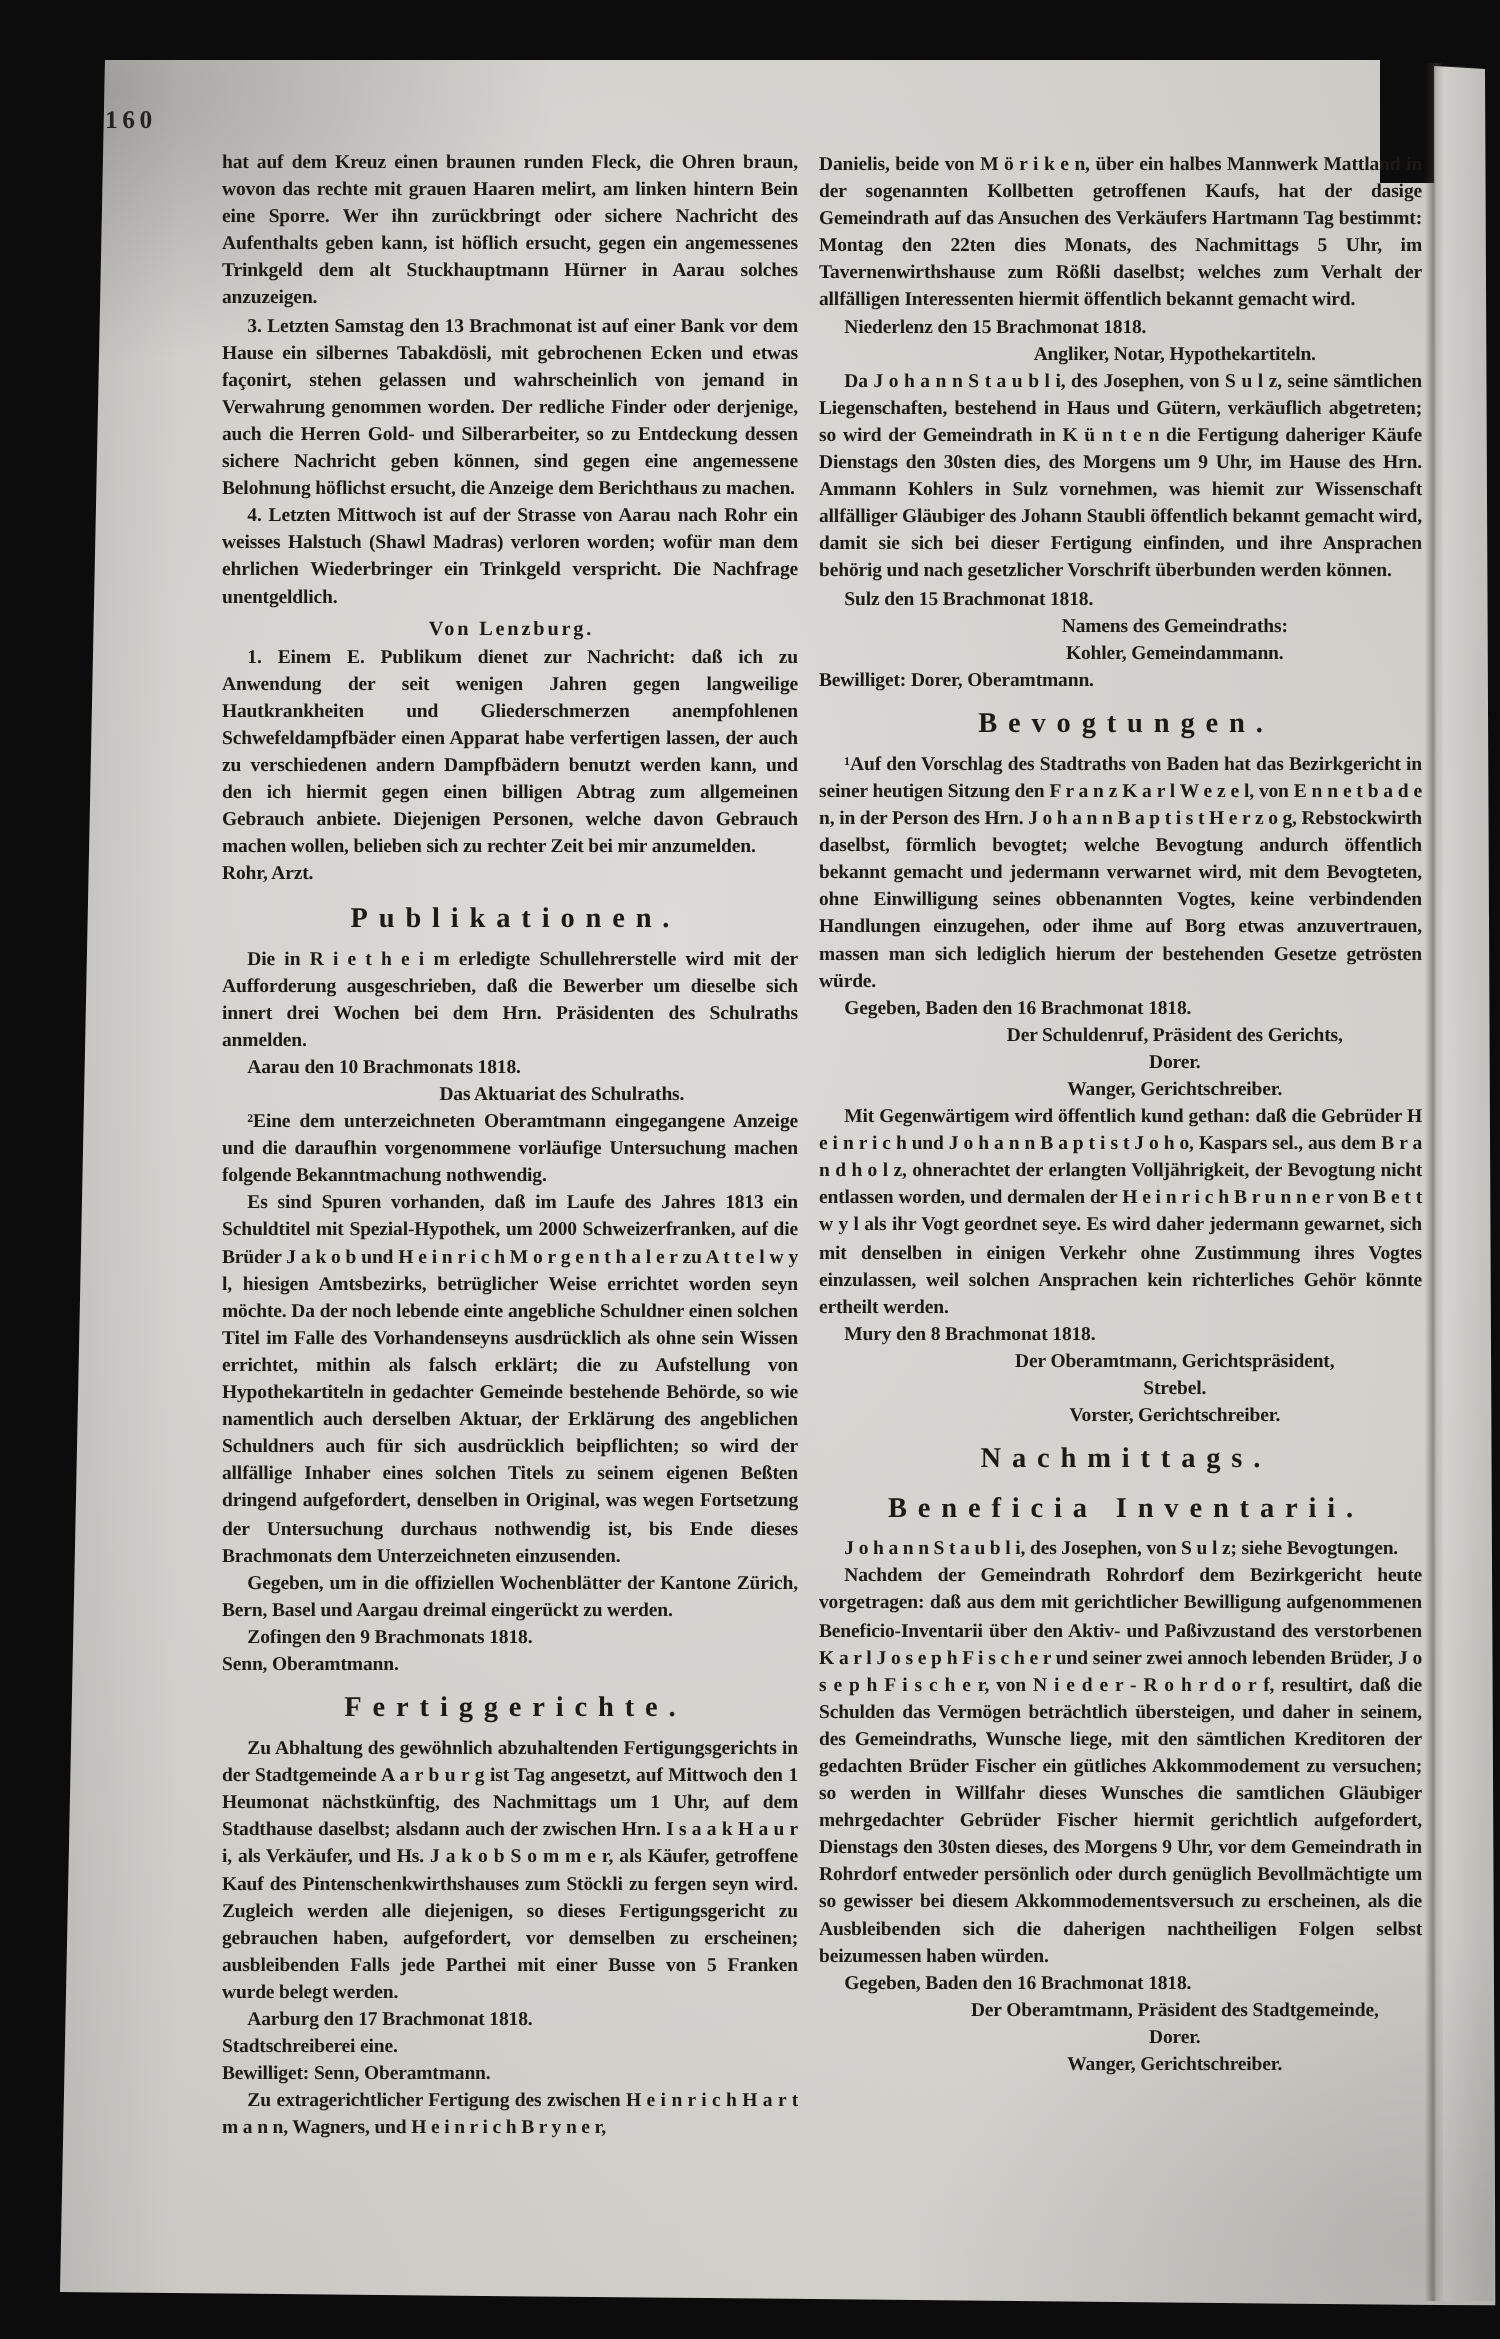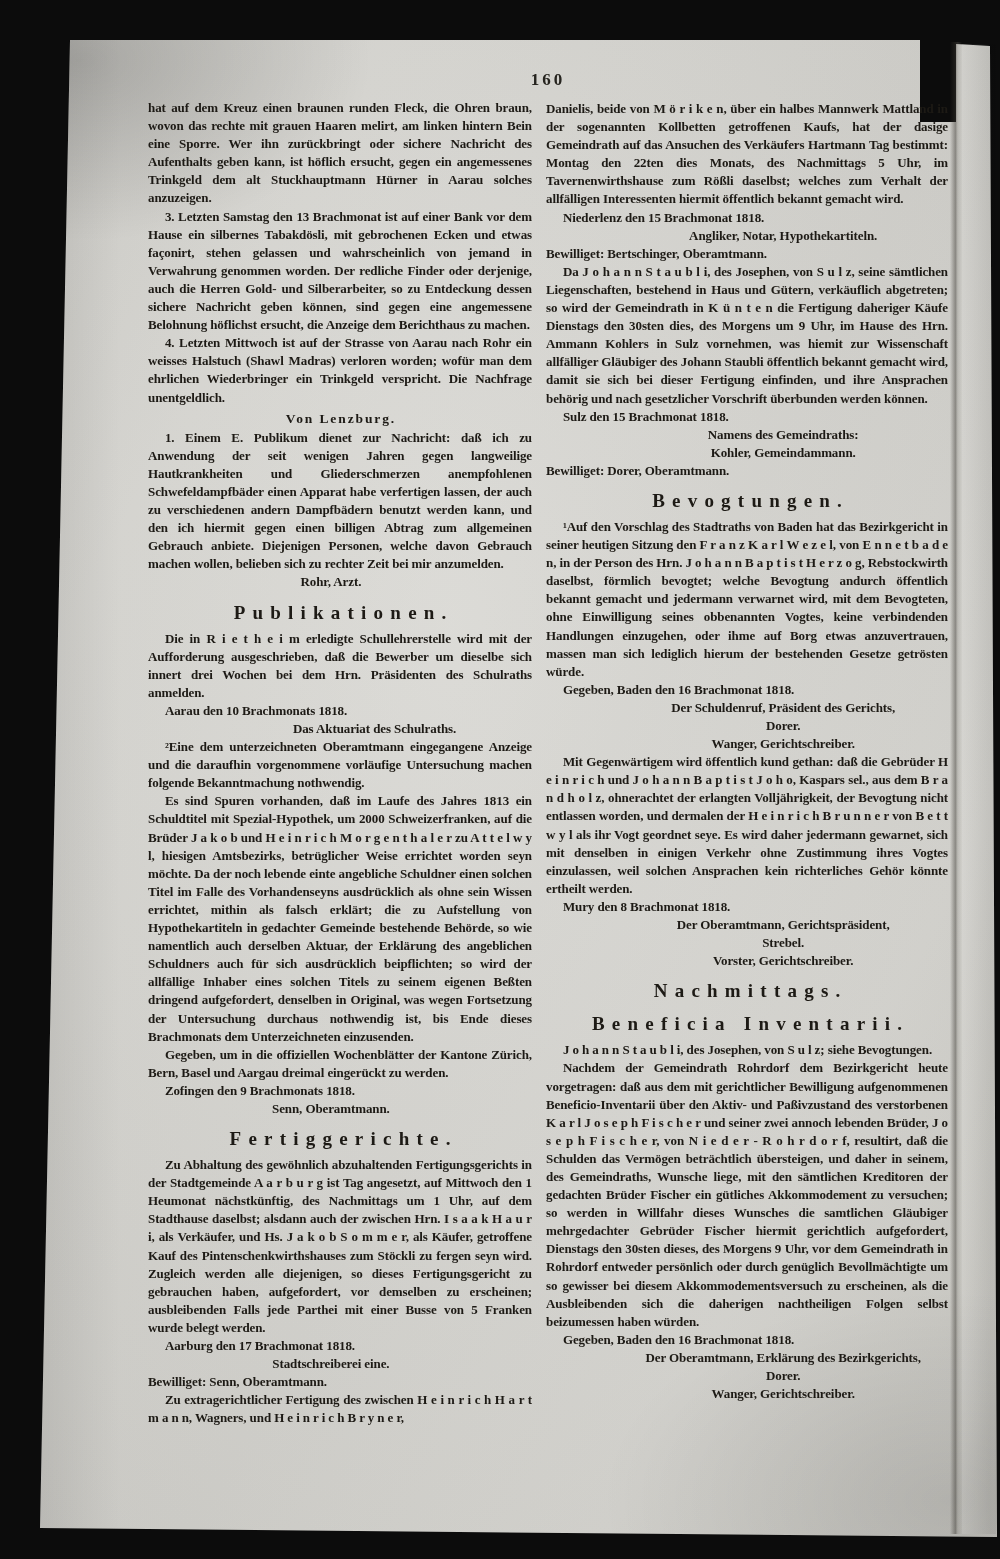--- a/index.html
+++ b/index.html
@@ -35,22 +35,20 @@
     position: absolute; left: 950px; top: 42px; width: 12px; height: 1492px;
     background: linear-gradient(90deg, transparent, rgba(55,52,46,0.45) 45%, rgba(130,128,120,0.25) 65%, transparent);
   }
   .next-page-edge {
     position: absolute; left: 962px; top: 44px; width: 34px; height: 1490px;
     background: linear-gradient(90deg, rgba(255,255,255,0.10), rgba(0,0,0,0.06) 80%);
   }
 
   .page-number {
     position: absolute; left: 70px; top: 70px; width: 888px;
-    padding-left: 34px;
-    text-align: center;
     font-size: 17px; letter-spacing: 3px; font-weight: 600;
     color: #26241f;
   }
 
   .col {
     position: absolute;
     color: #1d1a15;
     font-weight: bold;
     font-size: 13px;
     line-height: 18.1px;
@@ -58,21 +56,21 @@
     letter-spacing: -0.1px;
   }
   .col-left  { left: 148px; top: 99px;  width: 384px; }
   .col-right { left: 546px; top: 100px; width: 402px; }
 
   .blk { margin: 0; }
   .continuation { text-indent: 0; }
   .para { text-indent: 1.3em; }
   .flush { text-align: left; }
   .dateline { text-align: left; text-indent: 1.3em; }
-  .sig-right { text-align: center; padding-right: 1.4em; }
+  .sig-right { text-align: left; padding-right: 1.4em; }
   .sig-center { text-align: center; padding-left: 18%; }
   .heading {
     text-align: center;
     font-size: 19px;
     letter-spacing: 0.38em;
     text-indent: 0.38em;
     margin: 9px 0 5px 0;
     line-height: 24px;
     font-weight: bold;
   }
@@ -115,21 +113,20 @@
       <p class="blk para">Zu Abhaltung des gewöhnlich abzuhaltenden Fertigungsgerichts in der Stadtgemeinde A a r b u r g ist Tag angesetzt, auf Mittwoch den 1 Heumonat nächstkünftig, des Nachmittags um 1 Uhr, auf dem Stadthause daselbst; alsdann auch der zwischen Hrn. I s a a k  H a u r i, als Verkäufer, und Hs. J a k o b  S o m m e r, als Käufer, getroffene Kauf des Pintenschenkwirthshauses zum Stöckli zu fergen seyn wird. Zugleich werden alle diejenigen, so dieses Fertigungsgericht zu gebrauchen haben, aufgefordert, vor demselben zu erscheinen; ausbleibenden Falls jede Parthei mit einer Busse von 5 Franken wurde belegt werden.</p>
       <p class="blk dateline">Aarburg den 17 Brachmonat 1818.</p>
       <p class="blk sig-right">Stadtschreiberei eine.</p>
       <p class="blk flush">Bewilliget: Senn, Oberamtmann.</p>
       <p class="blk para">Zu extragerichtlicher Fertigung des zwischen H e i n r i c h  H a r t m a n n, Wagners, und H e i n r i c h  B r y n e r,</p>
     </div>
   <div class="col col-right">
       <p class="blk continuation">Danielis, beide von M ö r i k e n, über ein halbes Mannwerk Mattland in der sogenannten Kollbetten getroffenen Kaufs, hat der dasige Gemeindrath auf das Ansuchen des Verkäufers Hartmann Tag bestimmt: Montag den 22ten dies Monats, des Nachmittags 5 Uhr, im Tavernenwirthshause zum Rößli daselbst; welches zum Verhalt der allfälligen Interessenten hiermit öffentlich bekannt gemacht wird.</p>
       <p class="blk dateline">Niederlenz den 15 Brachmonat 1818.</p>
       <p class="blk sig-center">Angliker, Notar, Hypothekartiteln.</p>
-      <p class="blk flush">Bewilliget: Bertschinger, Oberamtmann.</p>
       <p class="blk para">Da J o h a n n  S t a u b l i, des Josephen, von S u l z, seine sämtlichen Liegenschaften, bestehend in Haus und Gütern, verkäuflich abgetreten; so wird der Gemeindrath in K ü n t e n die Fertigung daheriger Käufe Dienstags den 30sten dies, des Morgens um 9 Uhr, im Hause des Hrn. Ammann Kohlers in Sulz vornehmen, was hiemit zur Wissenschaft allfälliger Gläubiger des Johann Staubli öffentlich bekannt gemacht wird, damit sie sich bei dieser Fertigung einfinden, und ihre Ansprachen behörig und nach gesetzlicher Vorschrift überbunden werden können.</p>
       <p class="blk dateline">Sulz den 15 Brachmonat 1818.</p>
       <p class="blk sig-center">Namens des Gemeindraths:</p>
       <p class="blk sig-center">Kohler, Gemeindammann.</p>
       <p class="blk flush">Bewilliget: Dorer, Oberamtmann.</p>
       <p class="blk heading">Bevogtungen.</p>
       <p class="blk para">¹Auf den Vorschlag des Stadtraths von Baden hat das Bezirkgericht in seiner heutigen Sitzung den F r a n z  K a r l  W e z e l, von E n n e t b a d e n, in der Person des Hrn. J o h a n n  B a p t i s t  H e r z o g, Rebstockwirth daselbst, förmlich bevogtet; welche Bevogtung andurch öffentlich bekannt gemacht und jedermann verwarnet wird, mit dem Bevogteten, ohne Einwilligung seines obbenannten Vogtes, keine verbindenden Handlungen einzugehen, oder ihme auf Borg etwas anzuvertrauen, massen man sich lediglich hierum der bestehenden Gesetze getrösten würde.</p>
       <p class="blk dateline">Gegeben, Baden den 16 Brachmonat 1818.</p>
       <p class="blk sig-center">Der Schuldenruf, Präsident des Gerichts,</p>
       <p class="blk sig-center">Dorer.</p>
@@ -137,17 +134,17 @@
       <p class="blk para">Mit Gegenwärtigem wird öffentlich kund gethan: daß die Gebrüder H e i n r i c h und J o h a n n  B a p t i s t  J o h o, Kaspars sel., aus dem B r a n d h o l z, ohnerachtet der erlangten Volljährigkeit, der Bevogtung nicht entlassen worden, und dermalen der H e i n r i c h  B r u n n e r von B e t t w y l als ihr Vogt geordnet seye. Es wird daher jedermann gewarnet, sich mit denselben in einigen Verkehr ohne Zustimmung ihres Vogtes einzulassen, weil solchen Ansprachen kein richterliches Gehör könnte ertheilt werden.</p>
       <p class="blk dateline">Mury den 8 Brachmonat 1818.</p>
       <p class="blk sig-center">Der Oberamtmann, Gerichtspräsident,</p>
       <p class="blk sig-center">Strebel.</p>
       <p class="blk sig-center">Vorster, Gerichtschreiber.</p>
       <p class="blk heading">Nachmittags.</p>
       <p class="blk heading">Beneficia Inventarii.</p>
       <p class="blk para">J o h a n n  S t a u b l i, des Josephen, von S u l z; siehe Bevogtungen.</p>
       <p class="blk para">Nachdem der Gemeindrath Rohrdorf dem Bezirkgericht heute vorgetragen: daß aus dem mit gerichtlicher Bewilligung aufgenommenen Beneficio-Inventarii über den Aktiv- und Paßivzustand des verstorbenen K a r l  J o s e p h  F i s c h e r und seiner zwei annoch lebenden Brüder, J o s e p h  F i s c h e r, von N i e d e r - R o h r d o r f, resultirt, daß die Schulden das Vermögen beträchtlich übersteigen, und daher in seinem, des Gemeindraths, Wunsche liege, mit den sämtlichen Kreditoren der gedachten Brüder Fischer ein gütliches Akkommodement zu versuchen; so werden in Willfahr dieses Wunsches die samtlichen Gläubiger mehrgedachter Gebrüder Fischer hiermit gerichtlich aufgefordert, Dienstags den 30sten dieses, des Morgens 9 Uhr, vor dem Gemeindrath in Rohrdorf entweder persönlich oder durch genüglich Bevollmächtigte um so gewisser bei diesem Akkommodementsversuch zu erscheinen, als die Ausbleibenden sich die daherigen nachtheiligen Folgen selbst beizumessen haben würden.</p>
       <p class="blk dateline">Gegeben, Baden den 16 Brachmonat 1818.</p>
-      <p class="blk sig-center">Der Oberamtmann, Erklärung des Bezirkgerichts,</p>
+      <p class="blk sig-center">Der Oberamtmann, Präsident des Stadtgemeinde,</p>
       <p class="blk sig-center">Dorer.</p>
       <p class="blk sig-center">Wanger, Gerichtschreiber.</p>
     </div>
 </div>
 
 </body></html>

